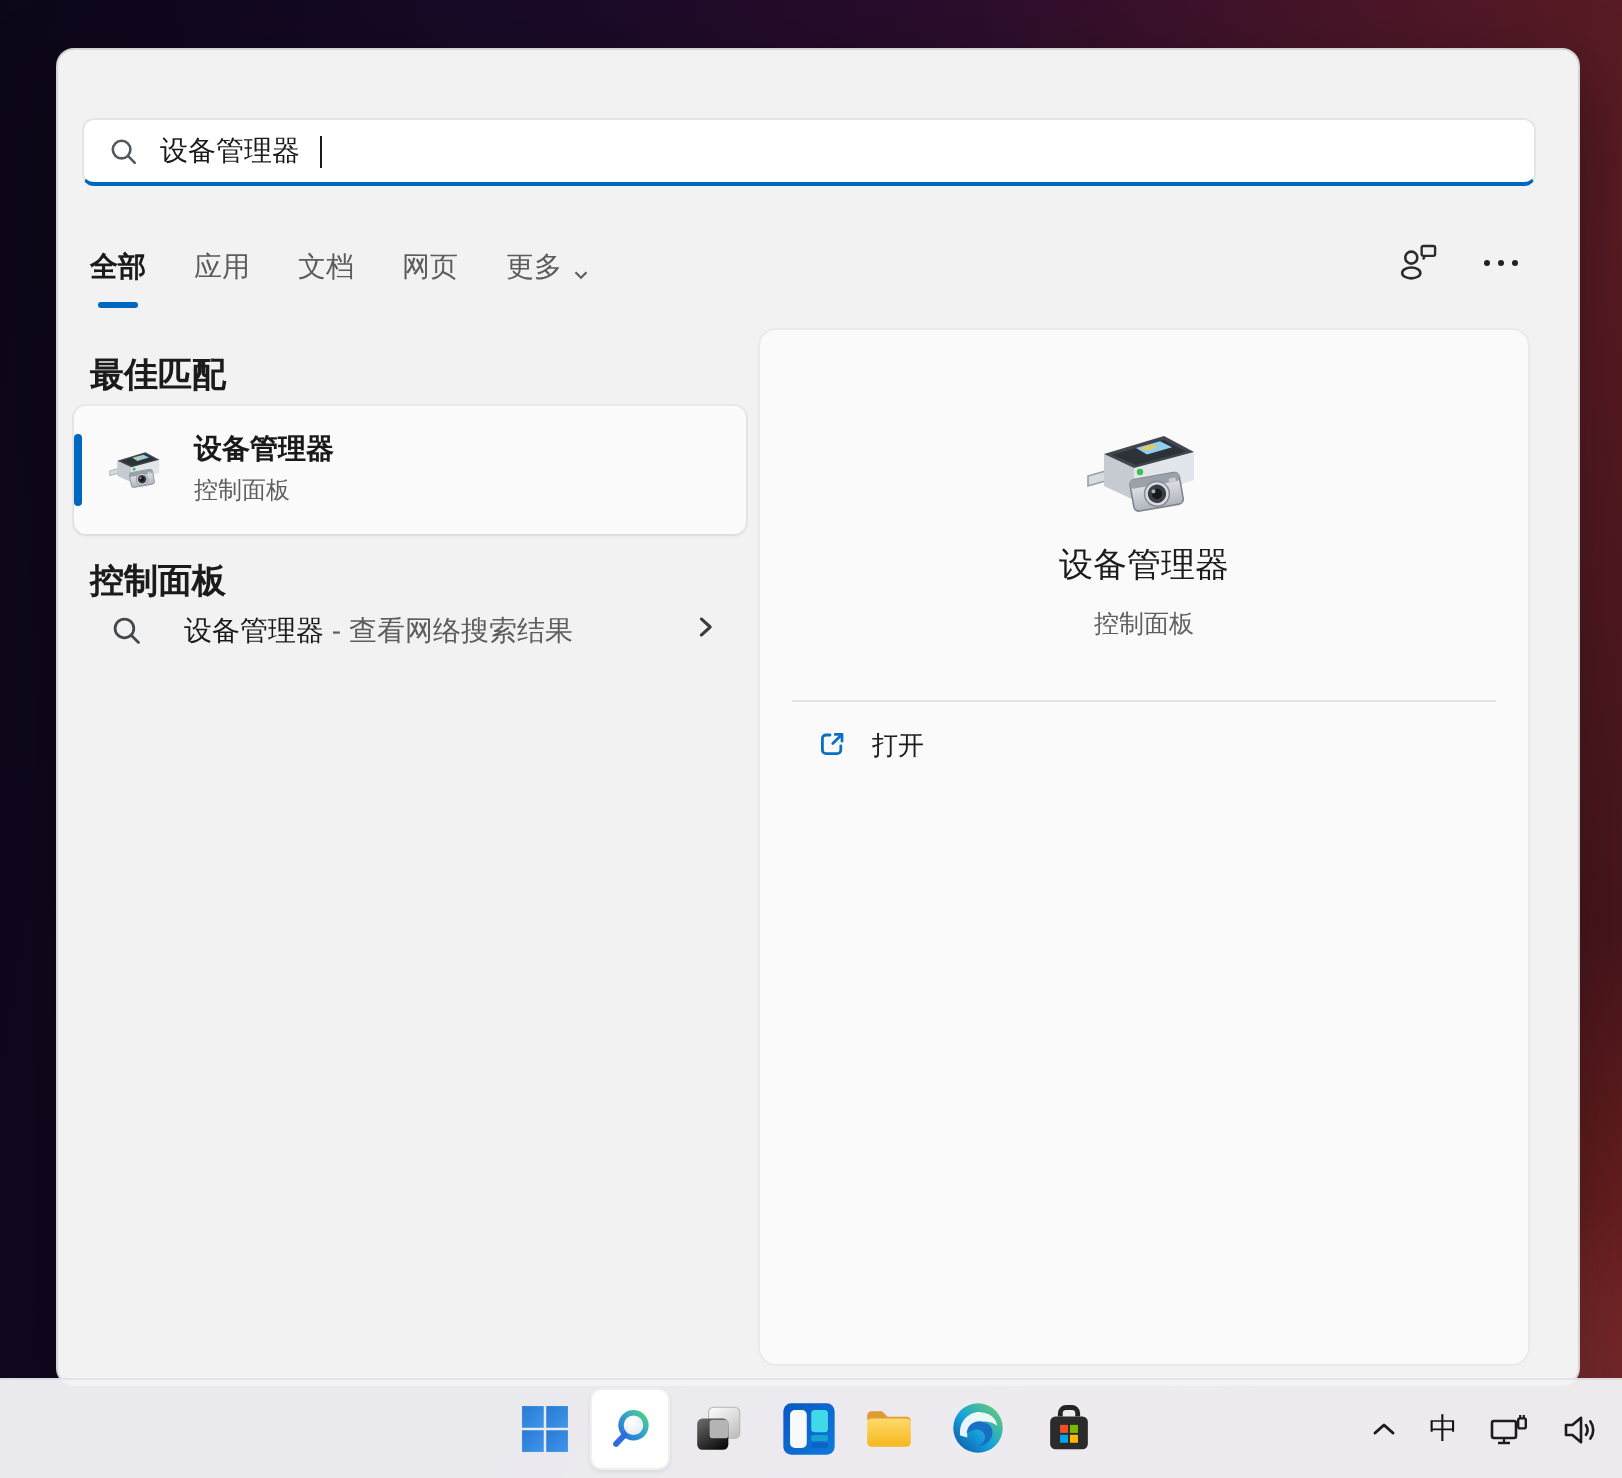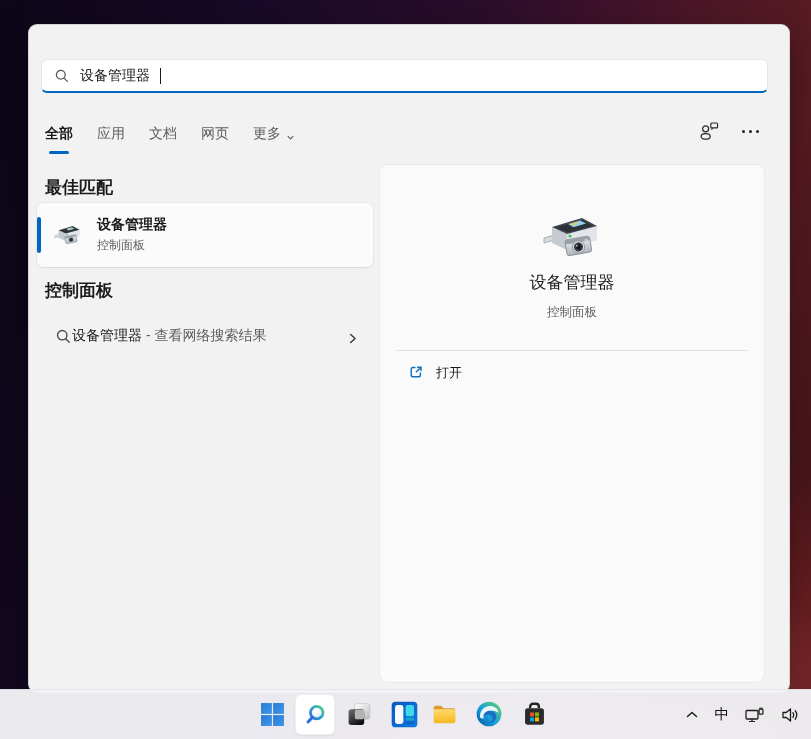--- a/index.html
+++ b/index.html
@@ -50,21 +50,21 @@
     background:#fbfbfb; border-radius:6px; box-shadow:0 0 0 1px rgba(0,0,0,.04),0 1px 2px rgba(0,0,0,.06);
     display:flex; align-items:center; padding-left:16px; gap:14px;
   }
   .accent-bar{ position:absolute; left:0; top:14px; width:4px; height:36px; background:#0067c0; border-radius:2px; }
   .best-card .texts{ display:flex; flex-direction:column; gap:3px; }
   .best-title{ font-size:14px; font-weight:bold; color:#1a1a1a; }
   .best-sub{ font-size:12px; color:#5d5d5d; }
 
   .web-row{
     position:absolute; left:8px; top:282px; width:336px; height:38px;
-    display:flex; align-items:flex-end; padding:0 14px 0 18px; border-radius:6px;
+    display:flex; align-items:flex-start; padding:0 14px 0 18px; gap:20px; border-radius:6px;
   }
   .web-text{ flex:1; font-size:14px; color:#1a1a1a; white-space:nowrap; }
   .web-text .suffix{ color:#5d5d5d; }
 
   
   .preview{
     position:absolute; left:351px; top:140px; width:384px; height:517px;
     background:#fafafa; border-radius:8px; box-shadow:0 0 0 1px rgba(0,0,0,.03);
   }
   .preview .big-icon{ position:absolute; left:50%; top:40px; transform:translateX(-50%); }

